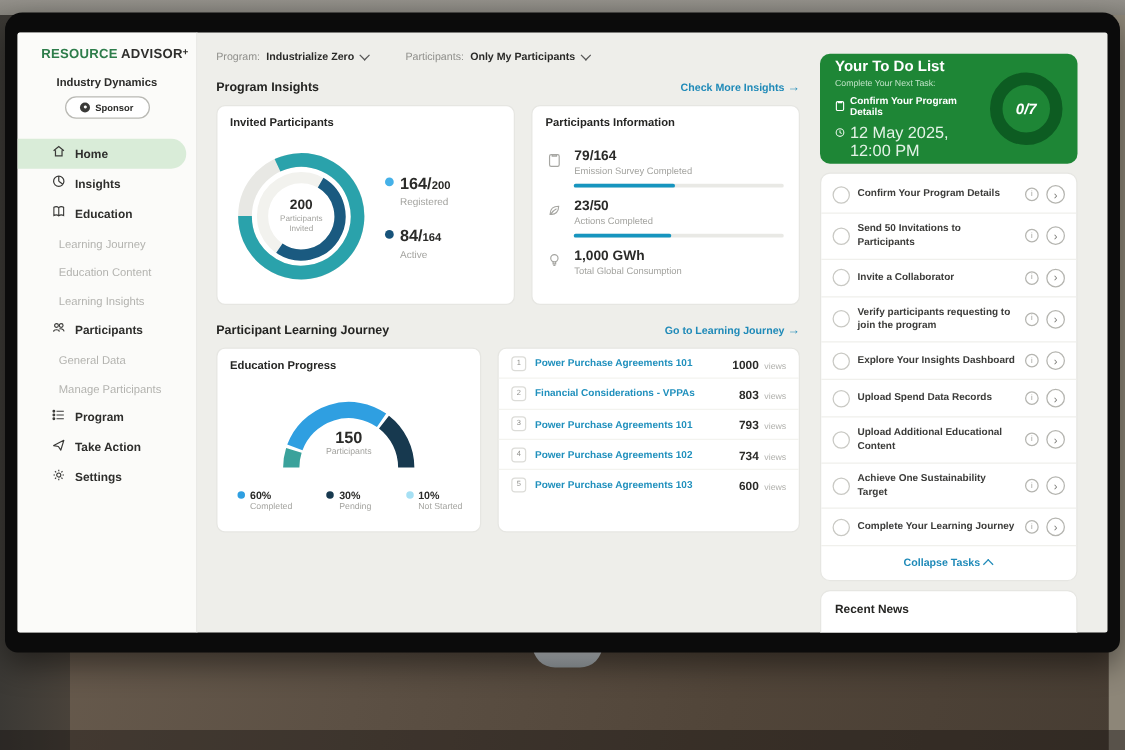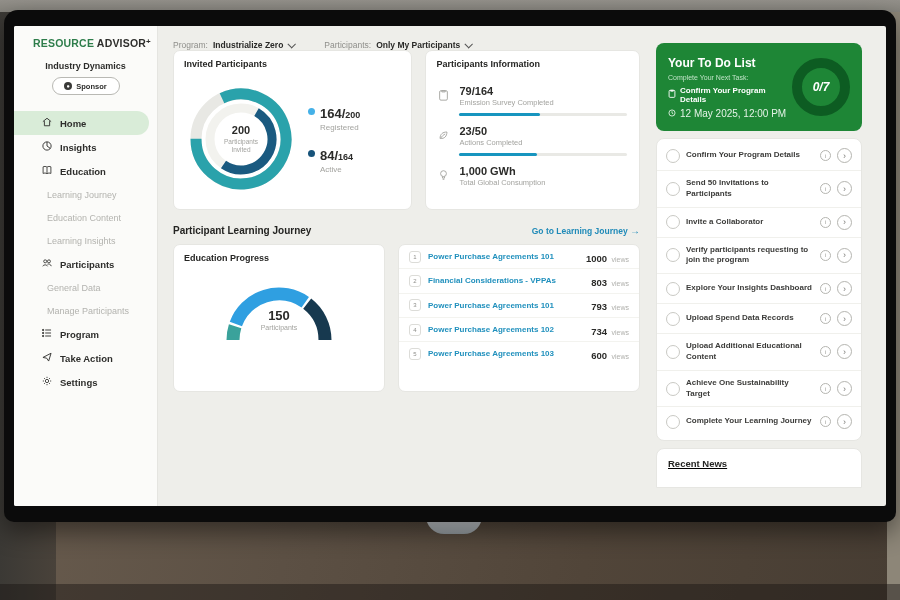--- a/index.html
+++ b/index.html
@@ -93,37 +93,37 @@
   .ltitle{flex:1;font-size:8px;font-weight:bold;color:#2090bd;cursor:pointer;white-space:nowrap;overflow:hidden;}
   .lviews b{font-size:9.5px;color:#2b2b29;}
   .lviews span{font-size:7px;color:#b0b0ac;}
   
   .rightpanel{flex:1;padding:17px 24px 0 8px;box-sizing:border-box;}
   .todo-head{background:#1e8636;border-radius:8px;padding:10px 12px;display:flex;align-items:center;color:#fff;height:88px;box-sizing:border-box;}
   .th-left{flex:1;}
   .th-title{font-size:12px;font-weight:bold;}
   .th-sub{font-size:7px;color:#bfe3c6;margin-top:4px;}
   .th-task{display:flex;gap:4px;align-items:center;font-size:8px;font-weight:bold;margin-top:5px;}
-  .th-due{display:flex;gap:4px;align-items:flex-end;font-size:10px;margin-top:4px;color:#e4f3e7;}
+  .th-due{display:flex;gap:4px;align-items:flex-start;font-size:13px;margin-top:4px;color:#e4f3e7;}
   .ring{width:58px;height:58px;border-radius:50%;border:10px solid #0d5c22;box-sizing:border-box;
     display:flex;align-items:center;justify-content:center;font-style:italic;}
   .ring .rv{font-size:12px;font-weight:bold;color:#fff;}
   .todo-card{background:#fff;border:1px solid #e6e6e2;border-radius:8px;margin-top:7px;padding:2px 0 4px;}
   .trow{display:flex;align-items:center;gap:6px;padding:7px 9px;border-bottom:1px solid #f0f0ec;}
   .trow:last-of-type{border-bottom:none;}
   .tcheck{width:12px;height:12px;min-width:12px;border:1.4px solid #c9c9c4;border-radius:50%;background:#fff;cursor:pointer;}
   .tlabel{flex:1;font-size:8px;font-weight:bold;color:#3c3c3a;line-height:1.35;}
   .tinfo{width:9px;height:9px;min-width:9px;border:1px solid #b5b5b0;border-radius:50%;color:#9a9a95;font-size:6px;
     display:flex;align-items:center;justify-content:center;cursor:pointer;}
   .tchev{width:15px;height:15px;min-width:15px;border:1.3px solid #b5b5b0;border-radius:50%;color:#7c7c78;
     display:flex;align-items:center;justify-content:center;font-size:9px;cursor:pointer;box-sizing:border-box;}
   .collapse{display:flex;justify-content:center;align-items:center;gap:5px;padding:8px 0 5px;color:#1f8ab8;
     font-size:8.5px;font-weight:bold;cursor:pointer;}
   .chev-up{width:5px;height:5px;border-left:1.5px solid #1f8ab8;border-top:1.5px solid #1f8ab8;transform:rotate(45deg) translateY(2px);}
-  .news-card{background:#fff;border:1px solid #e6e6e2;border-radius:8px 8px 0 0;margin-top:7px;height:40px;padding:9px 11px;box-sizing:border-box;text-decoration:underline;}
+  .news-card{background:#fff;border:1px solid #e6e6e2;border-radius:8px 8px 0 0;margin-top:7px;height:40px;padding:9px 11px;box-sizing:border-box;}
   .news-title{font-size:9.5px;font-weight:bold;color:#262624;border-bottom:1px solid #ededе9;padding-bottom:8px;}
 </style>
 </head>
 <body>
 
 <div class="bg-base"></div>
 <div class="bg-top"></div>
 <div class="bg-left"></div>
 <div class="bg-right"></div>
 <div class="bg-bottom"></div>
@@ -218,20 +218,24 @@
         <b>Industrialize Zero</b>
         <span class="chev"></span>
       </div>
       <div class="sel">
         <span>Participants:</span>
         <b>Only My Participants</b>
         <span class="chev"></span>
       </div>
     </div>
 
+    <div class="sechead">
+      <span class="st">Program Insights</span>
+      <span class="link"><span>Check More Insights</span> <span class="arr">→</span></span>
+    </div>
 
     <div class="cardrow">
 
       <div class="card card-invited">
         <div class="ctitle">Invited Participants</div>
         <div class="donut-wrap">
           <div class="donut-box">
             <svg id="donut-svg" width="114" height="114" viewBox="0 0 114 114">
                   <circle cx="57" cy="57" r="45" stroke="#e8e8e4" stroke-width="11" fill="none"></circle>
                   <path d="M 37.982178221668505 16.216149583350763 A 45 45 0 1 1 12.000274155399431 56.842920686314876" stroke="#2aa2ab" stroke-width="11" fill="none"></path>
@@ -315,20 +319,43 @@
           <svg id="gauge-svg" width="124" height="66" viewBox="0 0 124 66">
                 <path d="M 16 59.99999999999999 A 46 46 0 0 1 18.104944888251268 46.244123556219996" stroke="#3aa29b" stroke-width="13" fill="none"></path>
                 <path d="M 18.88502848337299 43.965685823196495 A 46 46 0 0 1 88.25282411348385 22.22713637984961" stroke="#2f9fe1" stroke-width="13" fill="none"></path>
                 <path d="M 90.19372446803692 23.65286943071824 A 46 46 0 0 1 108 60" stroke="#17394f" stroke-width="13" fill="none"></path>
               </svg>
           <div class="gauge-center">
             <div class="v">150</div>
             <div class="l">Participants</div>
           </div>
         </div>
+        <div class="glegend">
+          <div class="gleg">
+            <span class="dot" style="background:#2f9fe1"></span>
+            <span>
+                  <div class="v">60%</div>
+                  <div class="l">Completed</div>
+                </span>
+          </div>
+          <div class="gleg">
+            <span class="dot" style="background:#17394f"></span>
+            <span>
+                  <div class="v">30%</div>
+                  <div class="l">Pending</div>
+                </span>
+          </div>
+          <div class="gleg">
+            <span class="dot" style="background:#a6e0f4"></span>
+            <span>
+                  <div class="v">10%</div>
+                  <div class="l">Not Started</div>
+                </span>
+          </div>
+        </div>
       </div>
 
       <div class="card card-lessons">
         <div class="lrow">
           <span class="lrank">1</span>
           <span class="ltitle">Power Purchase Agreements 101</span>
           <span class="lviews"><b>1000</b> <span>views</span></span>
         </div>
         <div class="lrow">
           <span class="lrank">2</span>
@@ -427,20 +454,24 @@
         <span class="tlabel">Achieve One Sustainability Target</span>
         <span class="tinfo">i</span>
         <span class="tchev">›</span>
       </div>
       <div class="trow">
         <span class="tcheck"></span>
         <span class="tlabel">Complete Your Learning Journey</span>
         <span class="tinfo">i</span>
         <span class="tchev">›</span>
       </div>
+      <div class="collapse">
+        <span>Collapse Tasks</span>
+        <span class="chev-up"></span>
+      </div>
     </div>
 
     <div class="news-card">
       <div class="news-title">Recent News</div>
     </div>
   </div>
 
  </div>
 </div>
 

